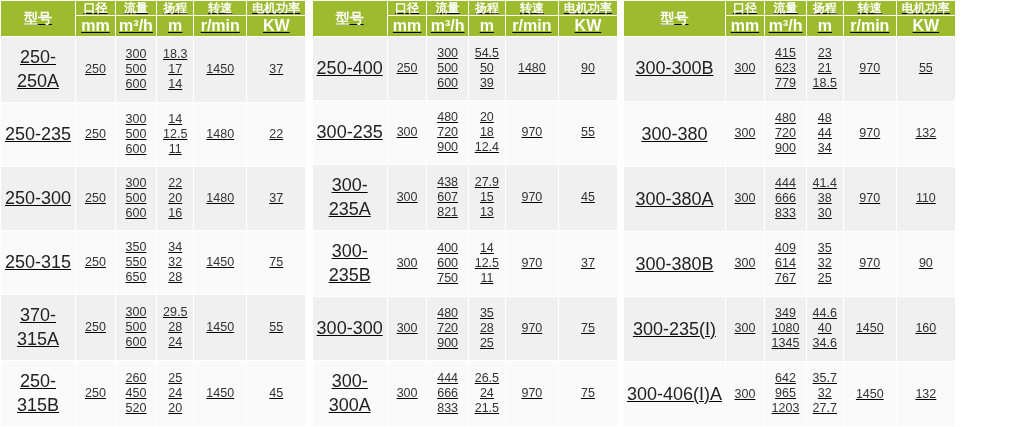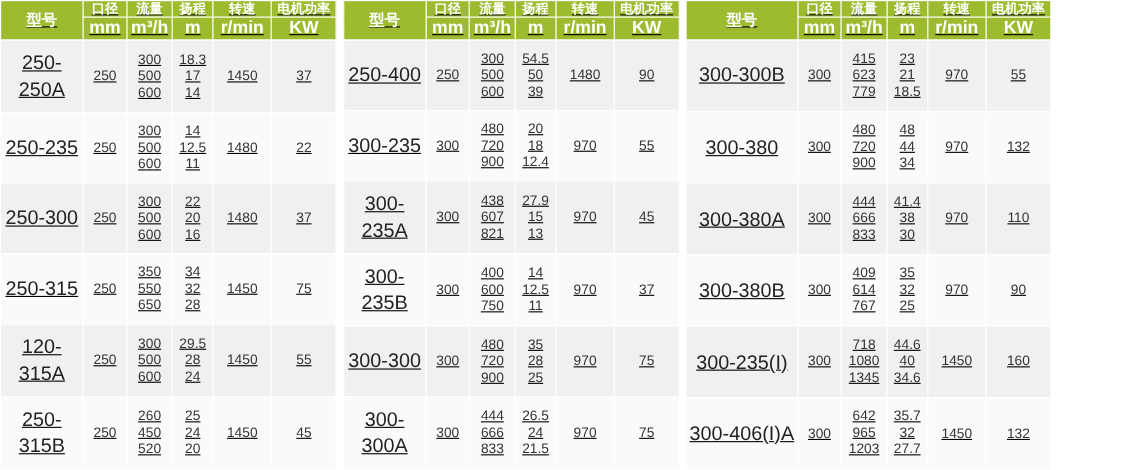--- a/index.html
+++ b/index.html
@@ -167,21 +167,21 @@
           </td>
           <td>
             <span class="stack">34</span>
             <span class="stack">32</span>
             <span class="stack">28</span>
           </td>
           <td>1450</td>
           <td>75</td>
         </tr>
         <tr>
-          <td class="model">120-315A</td>
+          <td class="model">370-315A</td>
           <td>250</td>
           <td>
             <span class="stack">300</span>
             <span class="stack">500</span>
             <span class="stack">600</span>
           </td>
           <td>
             <span class="stack">29.5</span>
             <span class="stack">28</span>
             <span class="stack">24</span>
@@ -426,21 +426,21 @@
             <span class="stack">32</span>
             <span class="stack">25</span>
           </td>
           <td>970</td>
           <td>90</td>
         </tr>
         <tr>
           <td class="model">300-235(I)</td>
           <td>300</td>
           <td>
-            <span class="stack">718</span>
+            <span class="stack">349</span>
             <span class="stack">1080</span>
             <span class="stack">1345</span>
           </td>
           <td>
             <span class="stack">44.6</span>
             <span class="stack">40</span>
             <span class="stack">34.6</span>
           </td>
           <td>1450</td>
           <td>160</td>

